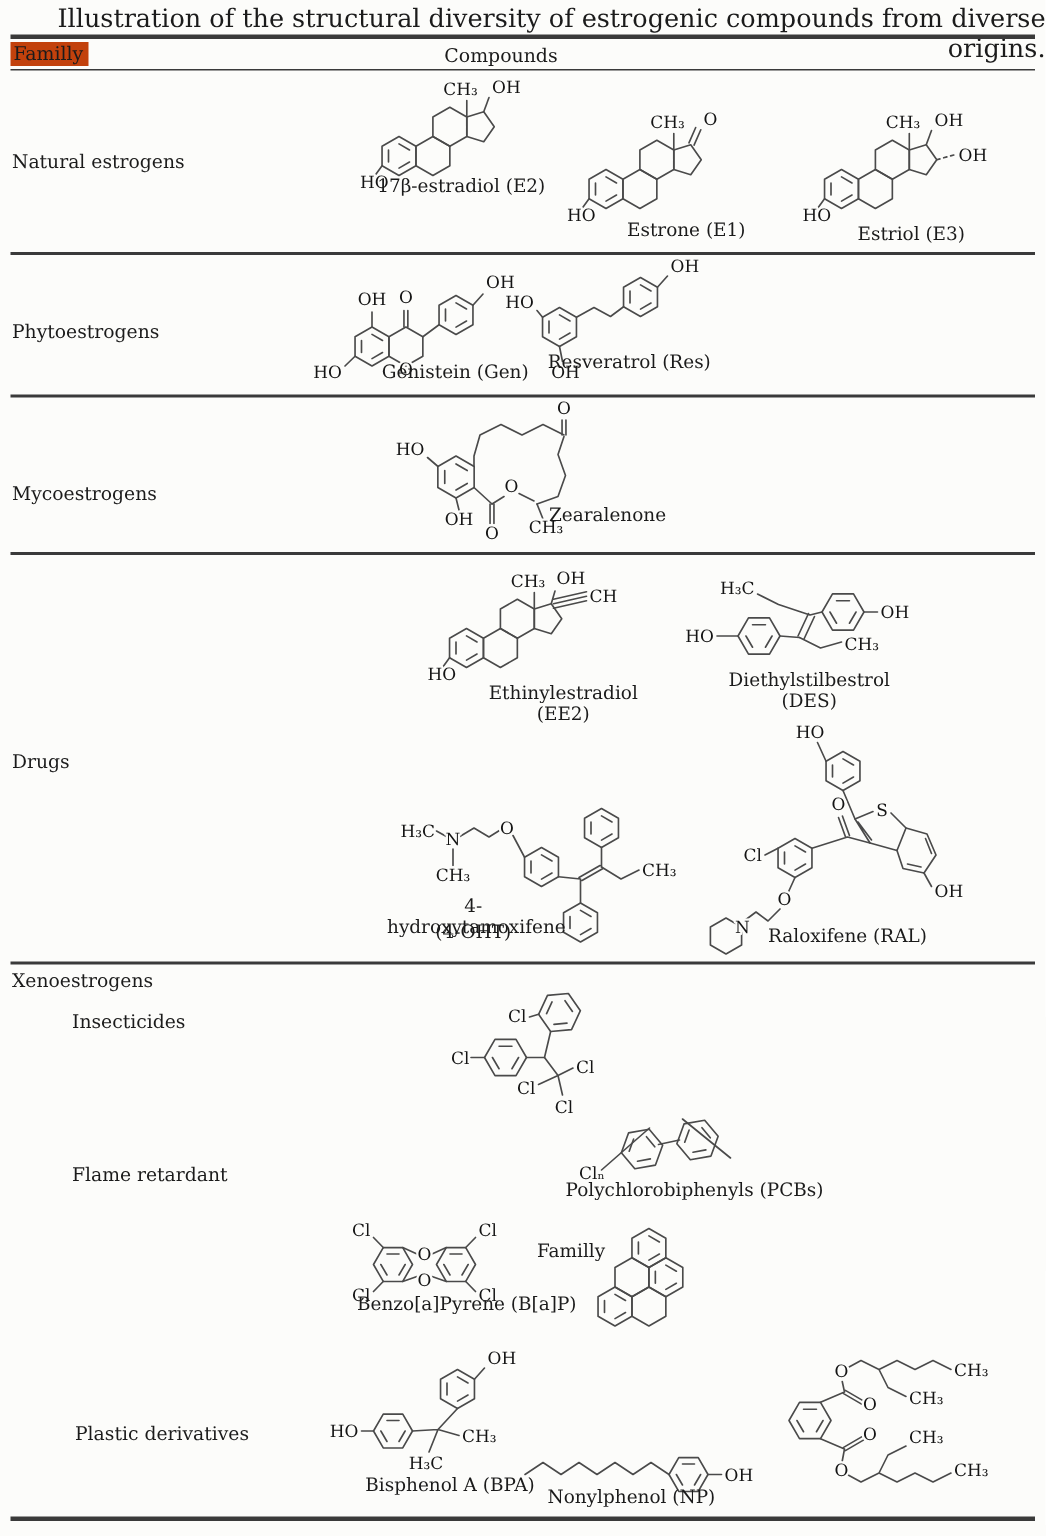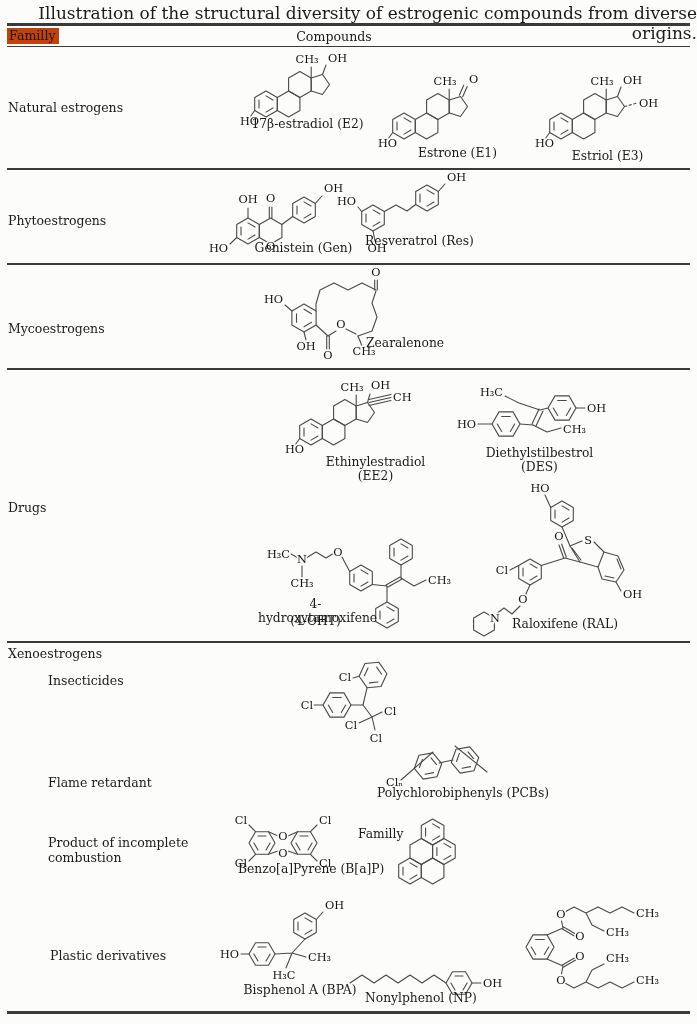--- a/index.html
+++ b/index.html
@@ -75,21 +75,20 @@
   <div class="hdr" style="left:284px;top:29px;width:100px;text-align:center">Compounds</div>
 
   
   <div class="fam" style="left:8px;top:100px">Natural estrogens</div>
   <div class="fam" style="left:8px;top:213px">Phytoestrogens</div>
   <div class="fam" style="left:8px;top:321px">Mycoestrogens</div>
   <div class="fam" style="left:8px;top:500px">Drugs</div>
   <div class="fam" style="left:8px;top:646px">Xenoestrogens</div>
   <div class="fam" style="left:48px;top:673px">Insecticides</div>
   <div class="fam" style="left:48px;top:775px">Flame retardant</div>
-  <div class="fam" style="left:48px;top:835px;width:155px">Product of incomplete combustion</div>
   <div class="fam" style="left:50px;top:948px">Plastic derivatives</div>
 
   
   <svg class="mol" style="left:240px;top:40px" width="135" height="92">
     <use href="#steroid"></use>
     <path d="M82.5,34.5 L86,25"></path>
     <text x="67" y="23" text-anchor="middle">CH₃</text>
     <text x="88" y="22">OH</text>
     <text x="0" y="85">HO</text>
   </svg>

